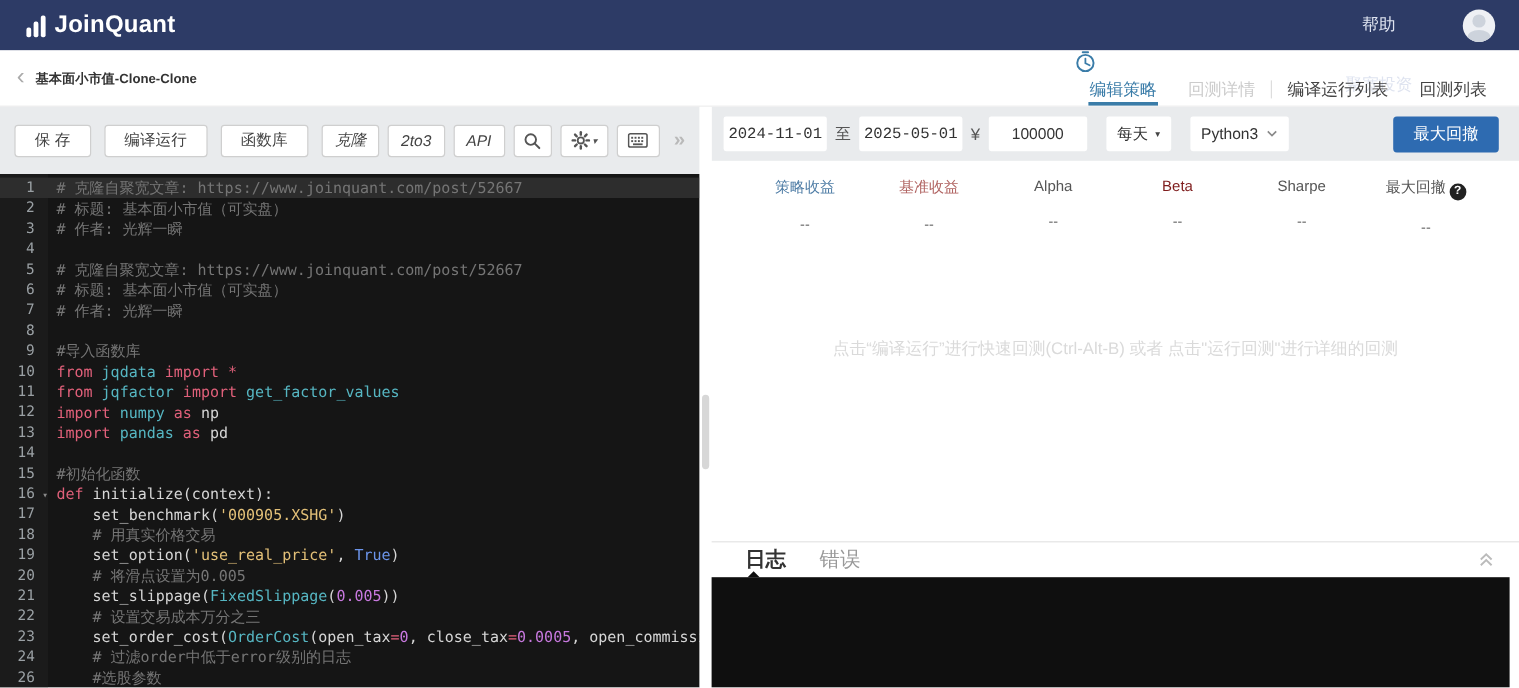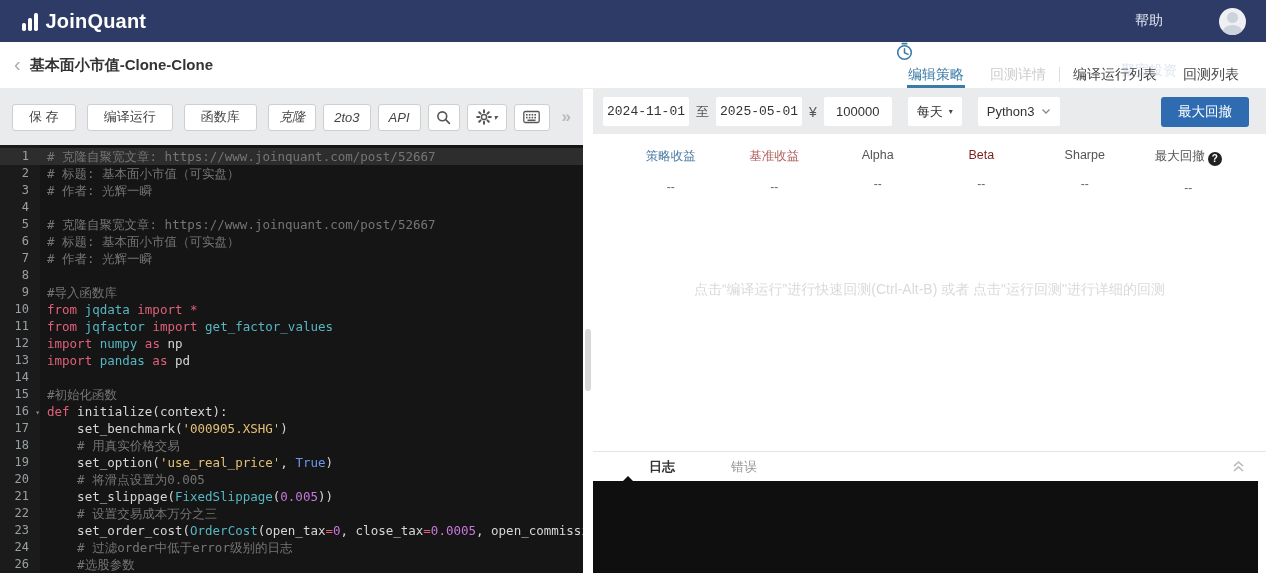--- a/index.html
+++ b/index.html
@@ -15,21 +15,21 @@
   .logo-text { color:#fff; font-size:20px; font-weight:bold; letter-spacing:.2px; }
   .nav-menu { margin-left:auto; display:flex; align-items:center; gap:32px; margin-right:28px;flex-direction:column; }
   .nav-item { color:#dfe4f0; font-size:14px; cursor:pointer; white-space:nowrap; }
   .avatar { width:27px; height:27px; border-radius:50%; background:#eef0f4; position:relative; overflow:hidden; cursor:pointer; }
   .avatar::before { content:""; position:absolute; width:11px; height:11px; border-radius:50%; background:#cdd3dc; left:8px; top:4px; }
   .avatar::after { content:""; position:absolute; width:19px; height:12px; border-radius:50% 50% 0 0; background:#cdd3dc; left:4px; top:17px; }
 
   
   .pagehead { height:47px; background:#fff; border-bottom:1px solid #ececec; display:flex; align-items:center; padding:0 14px; }
   .back { color:#aaa; font-size:20px; line-height:1; cursor:pointer; margin-top:-2px; }
-  .doc-title { margin-left:9px; font-size:15px; font-weight:bold; color:#333; }
+  .doc-title { margin-left:9px; font-size:11px; font-weight:bold; color:#333; }
   .head-right { margin-left:auto; display:flex; align-items:flex-start; height:100%;flex-direction:column; }
   .clock-icon { display:flex; align-items:center; margin-right:10px; cursor:pointer; }
   .tab { position:relative; height:100%; display:flex; align-items:center; padding:0 13px; font-size:14px; color:#444; cursor:pointer; white-space:nowrap; }
   .tab.active { color:#3a7ca8; }
   .tab.active::after { content:""; position:absolute; left:12px; right:12px; bottom:0; height:3px; background:#3a7ca8; }
   .tab.disabled { color:#ccc; cursor:default; }
   .vdiv { width:1px; height:15px; background:#ddd; }
 
   
   .main { display:flex; height:484px; }
@@ -61,21 +61,21 @@
   .fold { position:absolute; right:0px; top:1px; font-size:8px; color:#8a8a8a; }
   .line-content { white-space:pre; color:#d6d6d6; padding-left:7px; }
   .c-com{color:#757575;} .c-kw{color:#e0607a;} .c-mod{color:#56b6c2;}
   .c-str{color:#e3c078;} .c-num{color:#c678dd;} .c-bool{color:#6c95eb;} .c-plain{color:#d6d6d6;}
 
   
   .bt-controls { height:45px; background:#e9ebed; display:flex; align-items:center; padding:0 17px 0 10px; flex:0 0 auto; }
   .ctl-input { border:none; border-radius:2px; height:29px; background:#fff; font-size:13px; color:#333;
                text-align:center; font-family:"Liberation Sans",sans-serif; outline:none; }
   .date-input { width:86px;font-family:Liberation Mono, monospace; }
-  .cap-input { width:68px; }
+  .cap-input { width:82px; }
   .ctl-label { font-size:13px; color:#555; margin:0 7px; white-space:nowrap; }
   .sel { background:#fff; border-radius:2px; height:29px; display:inline-flex; align-items:center; gap:6px;
          padding:0 9px; font-size:13px; color:#333; cursor:pointer; margin-left:16px; white-space:nowrap; }
   .run-btn { margin-left:auto; background:#2e6bb1; color:#fff; border:none; border-radius:3px; height:30px;
              padding:0 17px; font-size:13.5px; cursor:pointer; font-family:"Liberation Sans",sans-serif; }
 
   
   .metrics { display:flex; padding:14px 26px 0; }
   .metric { flex:1; text-align:center; }
   .metric-label { font-size:12.5px; color:#555; }
@@ -83,21 +83,21 @@
   .help-icon { display:inline-flex; align-items:center; justify-content:center; width:14px; height:14px;
                border-radius:50%; background:#222; color:#fff; font-size:10px; font-weight:bold;
                margin-left:3px; vertical-align:-2px; cursor:pointer; }
 
   .hint { margin-top:86px; text-align:center; color:#dadada; font-size:14px; }
 
   
   .log-section { margin-top:auto; }
   .log-tabs { height:30px; border-top:1px solid #e4e4e4; background:#fff; display:flex; align-items:center;
               padding:0 28px; gap:28px; position:relative; }
-  .log-tab { font-size:13px; color:#999; cursor:pointer;margin-left:28px; }
+  .log-tab { font-size:17px; color:#999; cursor:pointer; }
   .log-tab.active { color:#333; font-weight:bold; }
   .collapse-icon { position:absolute; right:20px; top:7px; cursor:pointer; display:flex; }
   .console { height:92px; background:#0f0f0f; margin-right:8px; position:relative; }
   .console::before { content:""; position:absolute; left:30px; top:-5px; border-left:5px solid transparent;
                      border-right:5px solid transparent; border-bottom:5px solid #0f0f0f; }
 </style>
 </head>
 <body>
 
 <div class="navbar">

